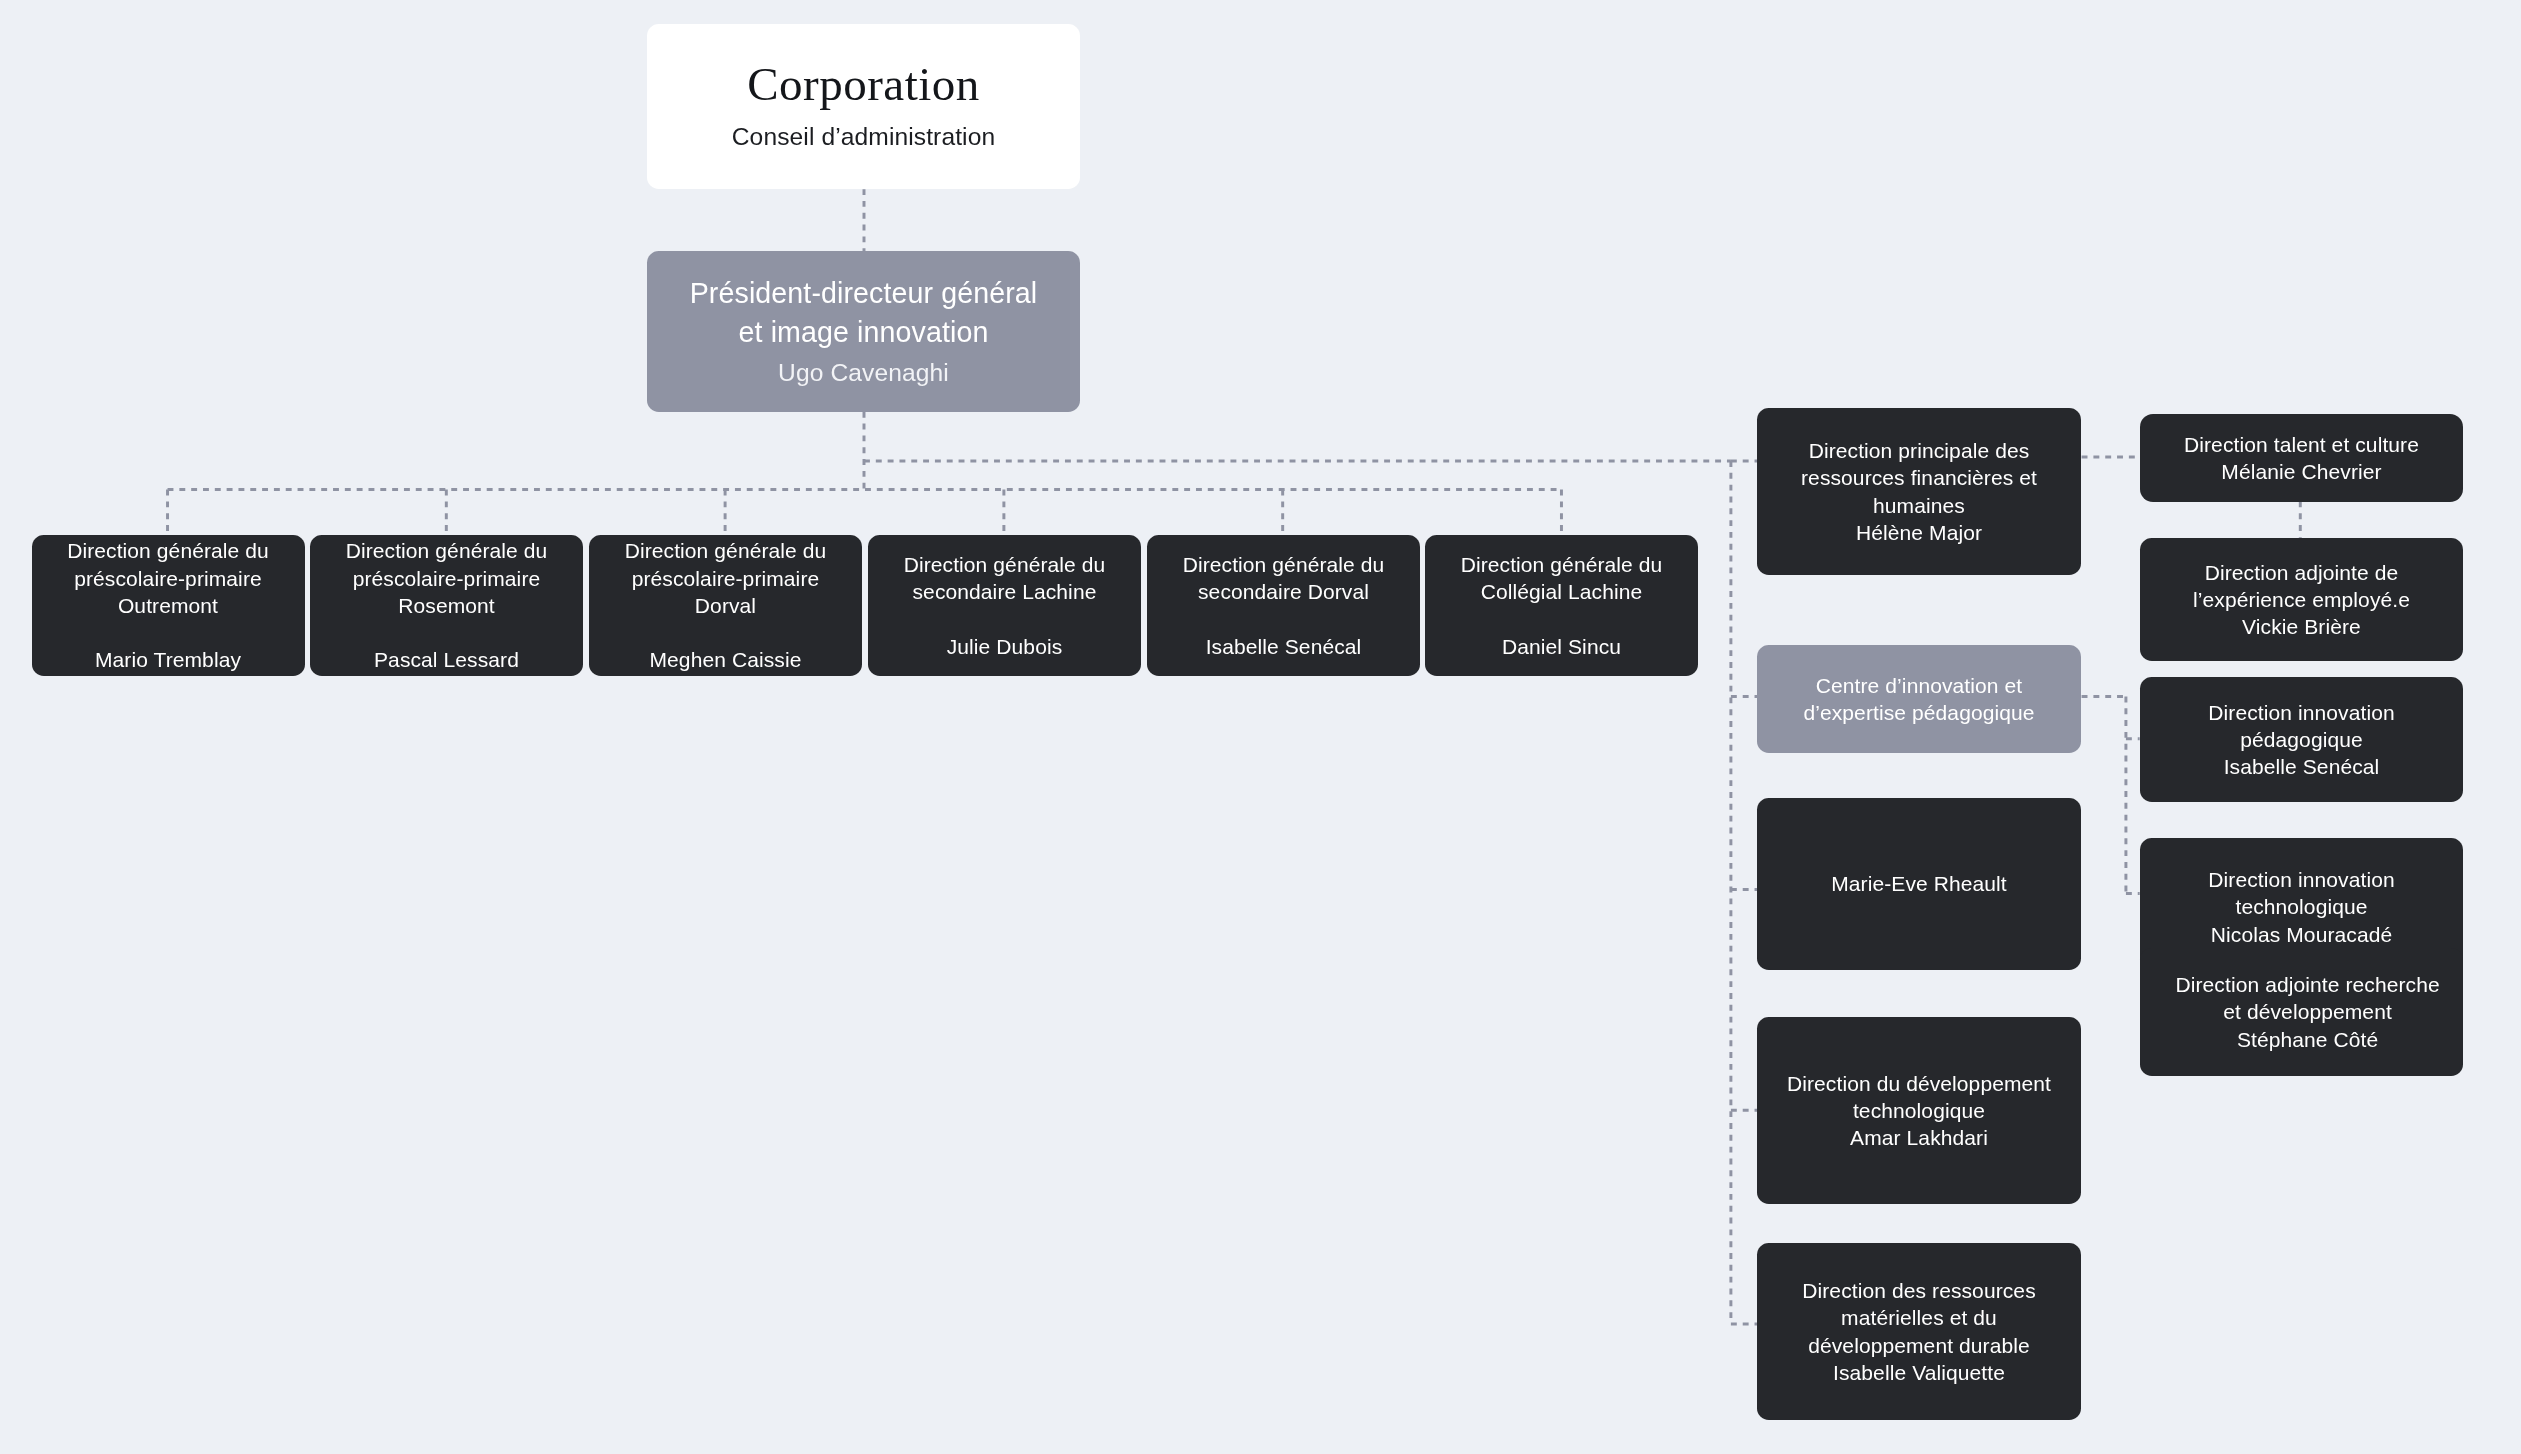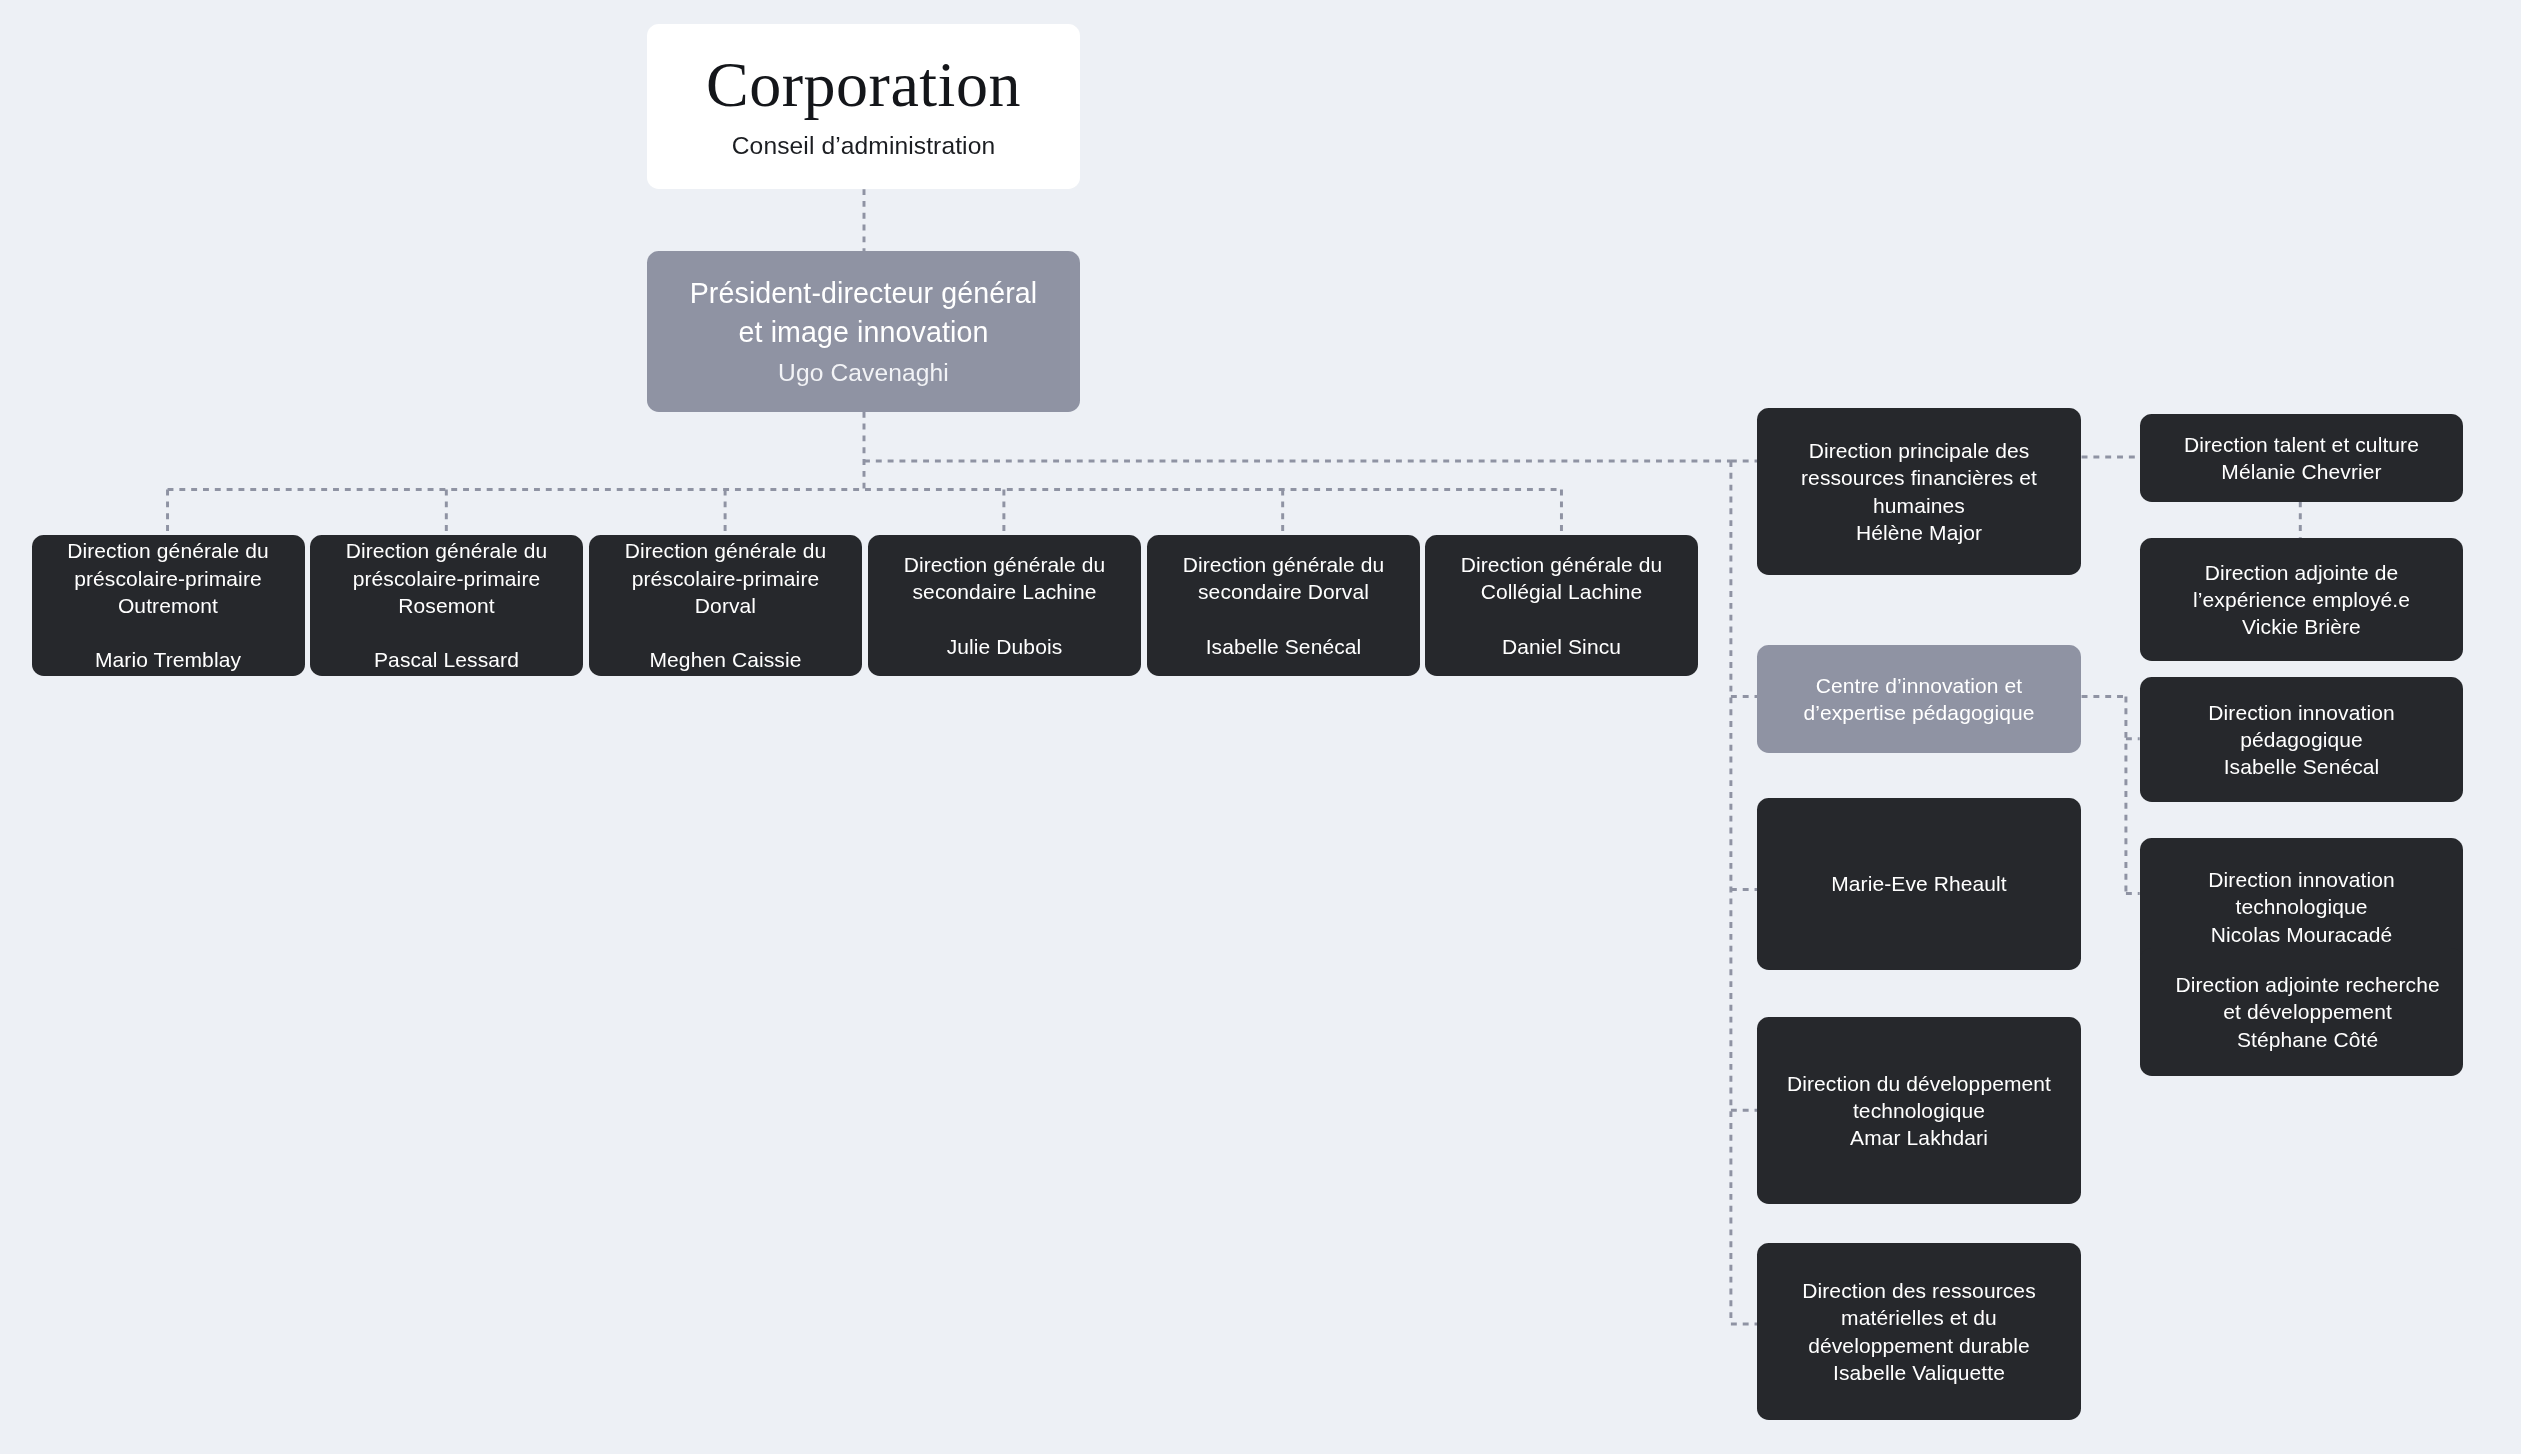--- a/index.html
+++ b/index.html
@@ -75,21 +75,21 @@
     line-height: 1.30;
     font-weight: 400;
     letter-spacing: 0.1px;
   }
 
   .node .person.spaced { margin-top: 1.30em; }
 
   
   #node-corporation .title {
     font-family: "Liberation Serif", serif;
-    font-size: 64px;
+    font-size: 47px;
     line-height: 1.1;
     letter-spacing: 0.5px;
   }
   #node-corporation .person {
     font-size: 24.6px;
     margin-top: 9.9px;
     color: #1b1d21;
   }
 
   
@@ -213,21 +213,21 @@
     <div class="person">Amar Lakhdari</div>
   </div>
 
   <div class="node dark" style="left:1757px; top:1243px; width:324px; height:177px;">
     <div class="title">Direction des ressources
 matérielles et du
 développement durable</div>
     <div class="person">Isabelle Valiquette</div>
   </div>
 
-  <div class="node dark" style="left:2140px; top:414px; width:323px; height:88px;">
+  <div class="node dark" style="left:2140px; top:414px; width:323px; height:88px;border-radius:13px;">
     <div class="title">Direction talent et culture</div>
     <div class="person">Mélanie Chevrier</div>
   </div>
 
   <div class="node dark" style="left:2140px; top:538px; width:323px; height:123px;">
     <div class="title">Direction adjointe de
 l’expérience employé.e</div>
     <div class="person">Vickie Brière</div>
   </div>
 

